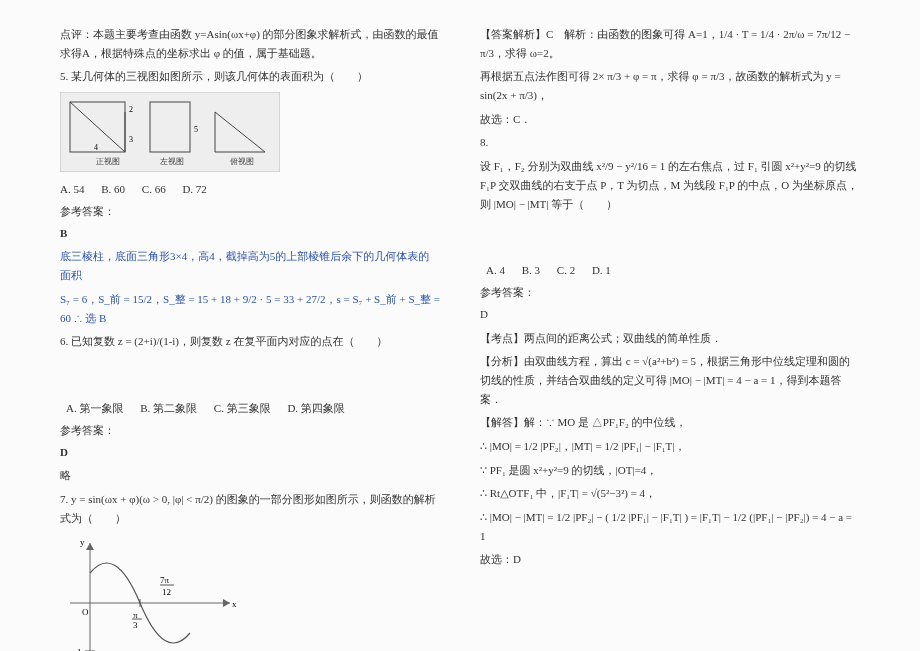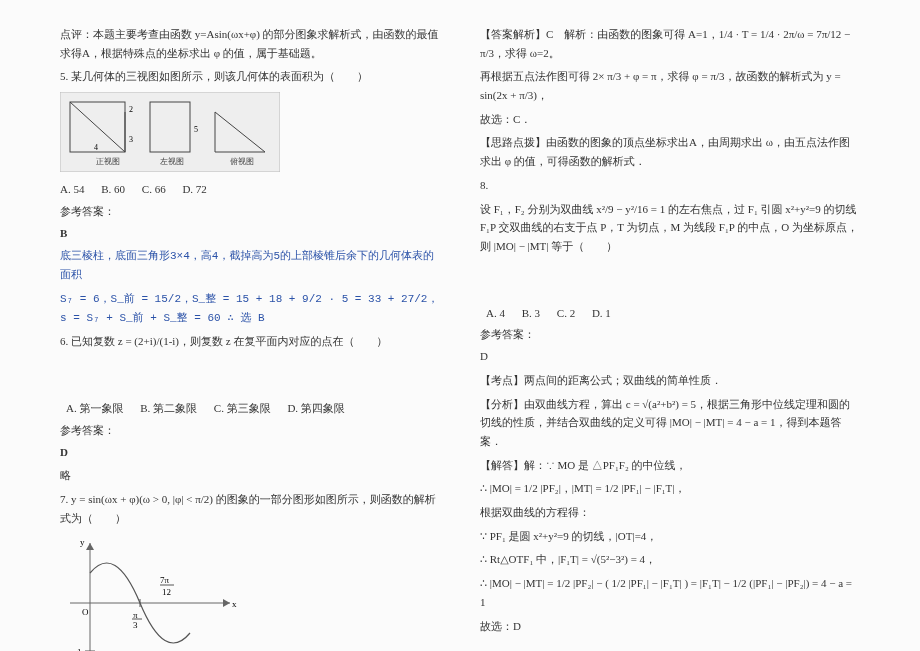--- a/index.html
+++ b/index.html
@@ -14,21 +14,21 @@
     display: flex;
     gap: 40px;
   }
   .col { flex: 1; min-width: 0; }
   .line { margin: 5px 0; line-height: 1.7; }
   .bold { font-weight: bold; }
   .answer-label { font-weight: normal; margin: 4px 0; }
   .svg-box { margin: 6px 0; }
   .opts span { margin-right: 14px; }
   .indent { margin-left: 6px; margin-top: 48px; }
-  .blue { color: #2b52a8; font-family: Liberation Mono, monospace; }
+  .blue { color: #2b52a8; }
 </style>
 </head>
 <body>
 
 <div class="col">
 
   <div class="line">点评：本题主要考查由函数 y=Asin(ωx+φ) 的部分图象求解析式，由函数的最值求得A，根据特殊点的坐标求出 φ 的值，属于基础题。</div>
 
   <div class="line">5. 某几何体的三视图如图所示，则该几何体的表面积为（　　）</div>
 
@@ -105,36 +105,34 @@
     <span>B. y=sin(x− π/3 )</span>
   </div>
 
 </div>
 
 <div class="col">
 
   <div class="line">【答案解析】C　解析：由函数的图象可得 A=1，1/4 · T = 1/4 · 2π/ω = 7π/12 − π/3，求得 ω=2。</div>
   <div class="line">再根据五点法作图可得 2× π/3 + φ = π，求得 φ = π/3，故函数的解析式为 y = sin(2x + π/3)，</div>
   <div class="line">故选：C．</div>
-  <div class="line">【思路点拨】由函数的图象的顶点坐标求出A，由周期求出 ω，由五点法作图求出 φ 的值，可得函数的解析式．</div>
 
   <div class="line">8.</div>
   <div class="line">设 F₁，F₂ 分别为双曲线 x²/9 − y²/16 = 1 的左右焦点，过 F₁ 引圆 x²+y²=9 的切线 F₁P 交双曲线的右支于点 P，T 为切点，M 为线段 F₁P 的中点，O 为坐标原点，则 |MO| − |MT| 等于（　　）</div>
   <div class="line opts indent">
     <span>A. 4</span>
     <span>B. 3</span>
     <span>C. 2</span>
     <span>D. 1</span>
   </div>
   <div class="answer-label">参考答案：</div>
   <div class="line">D</div>
 
   <div class="line">【考点】两点间的距离公式；双曲线的简单性质．</div>
   <div class="line">【分析】由双曲线方程，算出 c = √(a²+b²) = 5，根据三角形中位线定理和圆的切线的性质，并结合双曲线的定义可得 |MO| − |MT| = 4 − a = 1，得到本题答案．</div>
   <div class="line">【解答】解：∵ MO 是 △PF₁F₂ 的中位线，</div>
   <div class="line">∴ |MO| = 1/2 |PF₂|，|MT| = 1/2 |PF₁| − |F₁T|，</div>
-  <div class="line">根据双曲线的方程得：</div>
   <div class="line">∵ PF₁ 是圆 x²+y²=9 的切线，|OT|=4，</div>
   <div class="line">∴ Rt△OTF₁ 中，|F₁T| = √(5²−3²) = 4，</div>
   <div class="line">∴ |MO| − |MT| = 1/2 |PF₂| − ( 1/2 |PF₁| − |F₁T| ) = |F₁T| − 1/2 (|PF₁| − |PF₂|) = 4 − a = 1</div>
   <div class="line">故选：D</div>
 
 </div>
 
 </body></html>

